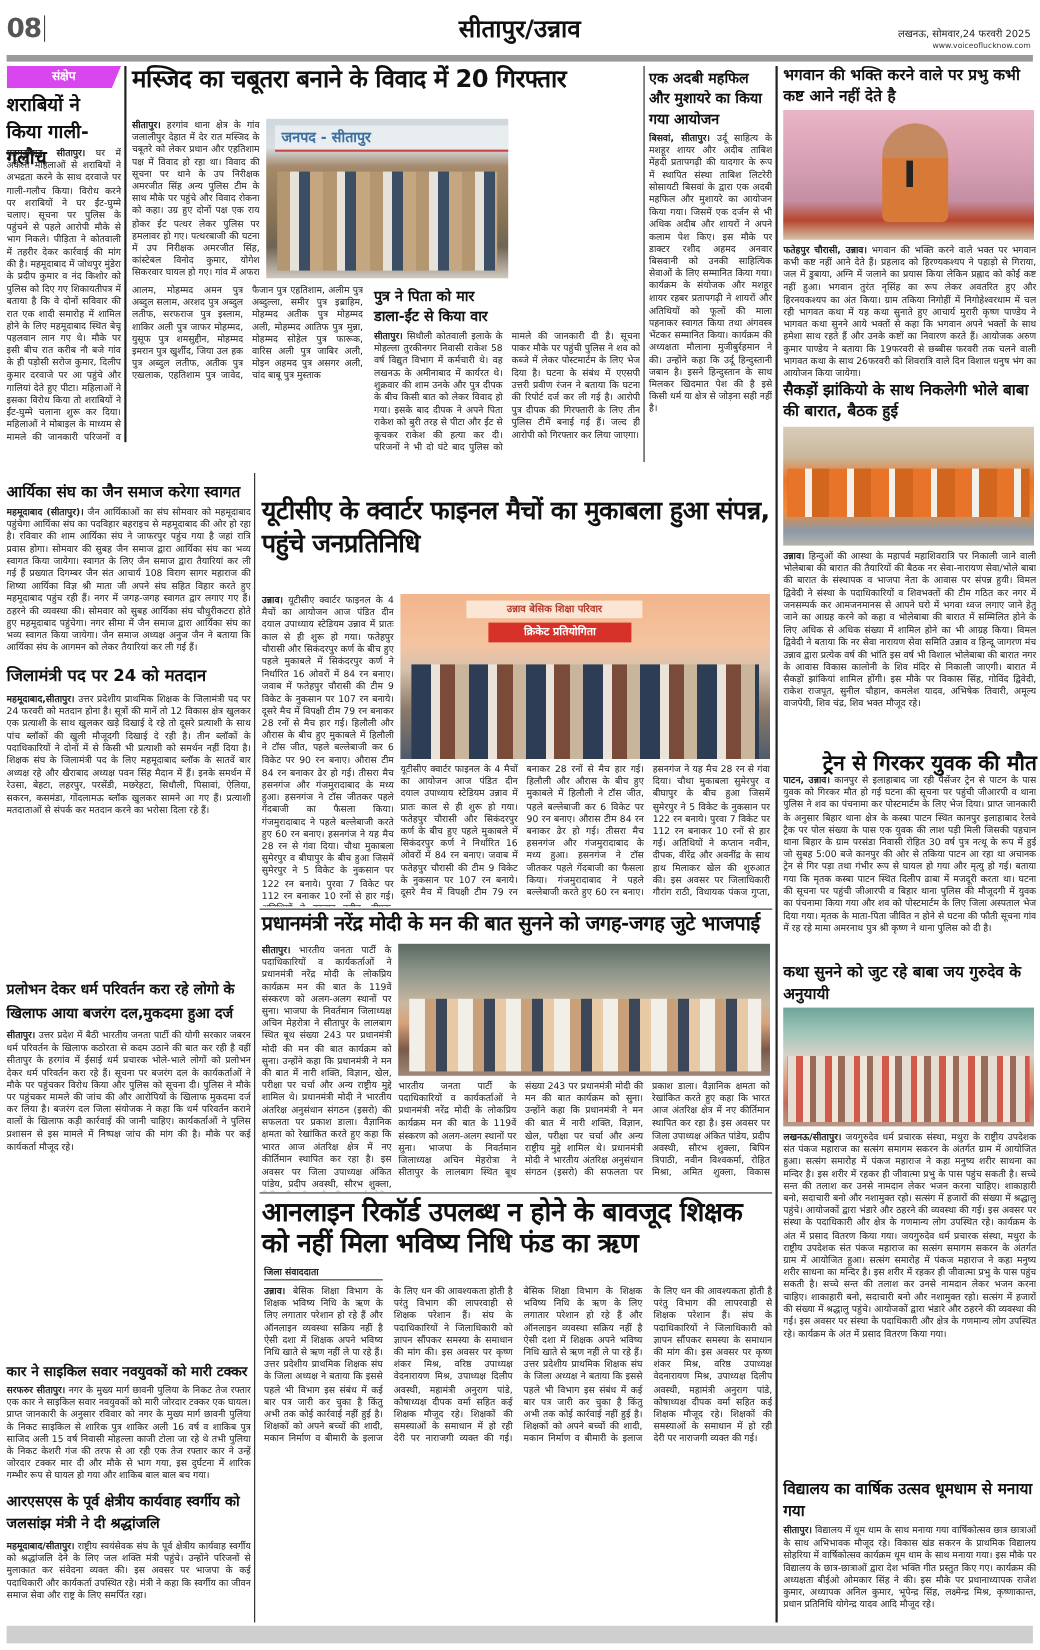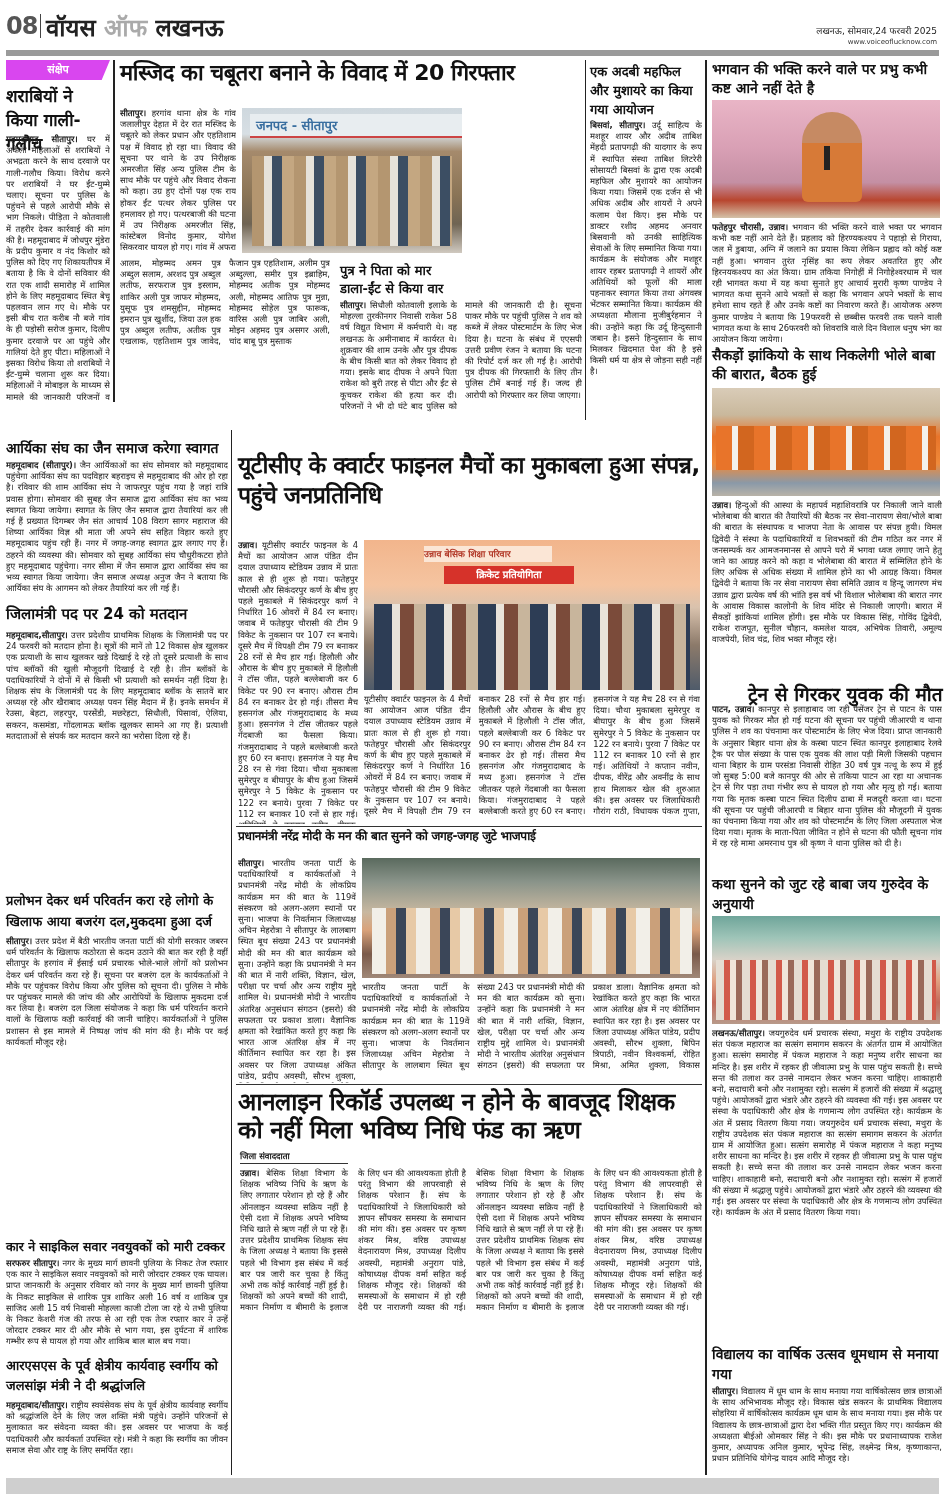--- a/index.html
+++ b/index.html
@@ -21,25 +21,21 @@
 .tag{position:absolute;left:6px;top:60px;width:104px;height:20px;background:#d946ef;color:#fff;font-size:11px;font-weight:bold;text-align:center;line-height:20px;clip-path:polygon(0 0,100% 0,92% 100%,0 100%)}
 .byline{position:absolute;font-size:8.4px;font-weight:bold;color:#222}
 .hrule{position:absolute;height:1px;background:#333}
 </style>
 </head>
 <body>
 
 <div class="masthead">
   <span class="pgnum">08</span>
   <span class="pgsep"></span>
-  <span class="brand">
-    <span class="b1">वॉयस</span>
-    <span class="b2">ऑफ</span>
-    <span class="b3">लखनऊ</span>
-  </span>
+  <div class="section">सीतापुर/उन्नाव</div>
   <div class="dateline">लखनऊ, सोमवार,24 फरवरी 2025</div>
   <div class="website">www.voiceoflucknow.com</div>
 </div>
 <div class="topbar"></div>
 
 <div class="vline" style="left:113px;top:60px;height:342px"></div>
 <div class="vline" style="left:231px;top:430px;height:1045px;width:1px"></div>
 <div class="vline" style="left:585px;top:60px;height:360px;width:1px"></div>
 <div class="vline" style="left:705px;top:60px;height:1415px"></div>
 
@@ -123,31 +119,31 @@
   <b>महमूदाबाद/सीतापुर।</b>
   <span>राष्ट्रीय स्वयंसेवक संघ के पूर्व क्षेत्रीय कार्यवाह स्वर्गीय को श्रद्धांजलि देने के लिए जल शक्ति मंत्री पहुंचे। उन्होंने परिजनों से मुलाकात कर संवेदना व्यक्त की। इस अवसर पर भाजपा के कई पदाधिकारी और कार्यकर्ता उपस्थित रहे। मंत्री ने कहा कि स्वर्गीय का जीवन समाज सेवा और राष्ट्र के लिए समर्पित रहा।</span>
 </div>
 
 <div class="hl" style="left:238px;top:450px;width:465px;font-size:23px;line-height:30px;letter-spacing:-0.5px">यूटीसीए के क्वार्टर फाइनल मैचों का मुकाबला हुआ संपन्न, पहुंचे जनप्रतिनिधि</div>
 <div class="txt" style="left:238px;top:540px;width:120px;height:284px">
   <b>उन्नाव।</b>
   <span>यूटीसीए क्वार्टर फाइनल के 4 मैचों का आयोजन आज पंडित दीन दयाल उपाध्याय स्टेडियम उन्नाव में प्रातः काल से ही शुरू हो गया। फतेहपुर चौरासी और सिकंदरपुर कर्ण के बीच हुए पहले मुकाबले में सिकंदरपुर कर्ण ने निर्धारित 16 ओवरों में 84 रन बनाए। जवाब में फतेहपुर चौरासी की टीम 9 विकेट के नुकसान पर 107 रन बनाये। दूसरे मैच में विपक्षी टीम 79 रन बनाकर 28 रनों से मैच हार गई। हिलौली और औरास के बीच हुए मुकाबले में हिलौली ने टॉस जीत, पहले बल्लेबाजी कर 6 विकेट पर 90 रन बनाए। औरास टीम 84 रन बनाकर ढेर हो गई। तीसरा मैच हसनगंज और गंजमुरादाबाद के मध्य हुआ। हसनगंज ने टॉस जीतकर पहले गेंदबाजी का फैसला किया। गंजमुरादाबाद ने पहले बल्लेबाजी करते हुए 60 रन बनाए। हसनगंज ने यह मैच 28 रन से गंवा दिया। चौथा मुकाबला सुमेरपुर व बीघापुर के बीच हुआ जिसमें सुमेरपुर ने 5 विकेट के नुकसान पर 122 रन बनाये। पुरवा 7 विकेट पर 112 रन बनाकर 10 रनों से हार गई। अतिथियों ने कप्तान नवीन, दीपक, वीरेंद्र और अवनींद्र के साथ हाथ मिलाकर खेल की शुरुआत की। इस अवसर पर जिलाधिकारी गौरांग राठी, विधायक पंकज गुप्ता, समाजसेवी विमल द्विवेदी आदि मौजूद रहे। संचालन उमेश मौर्य ने किया।</span>
 </div>
 <div class="photo" style="left:364px;top:540px;width:336px;height:150px;background:linear-gradient(180deg,#f2b58c 0%,#f5c4a0 30%,#d9c2ad 45%,#8c7a6a 70%,#4f5b6a 100%)">
-  <div style="position:absolute;left:60px;top:6px;width:128px;height:16px;background:#fbe6d6;color:#b33b2a;font-size:9px;font-weight:bold;line-height:16px">उन्नाव बेसिक शिक्षा परिवार</div>
+  <div style="position:absolute;left:60px;top:6px;width:160px;height:16px;background:#fbe6d6;color:#b33b2a;font-size:9px;font-weight:bold;text-align:center;line-height:16px">उन्नाव बेसिक शिक्षा परिवार</div>
   <div style="position:absolute;left:80px;top:26px;width:130px;height:18px;background:#d6322a;color:#fff;font-size:10px;font-weight:bold;text-align:center;line-height:18px">क्रिकेट प्रतियोगिता</div>
   <div style="position:absolute;left:10px;top:64px;width:316px;height:86px;background:repeating-linear-gradient(90deg,#2d3d55 0 18px,#e9e3da 18px 26px,#7b4b3a 26px 40px,#c8b59c 40px 52px)"></div>
 </div>
 <div class="txt" style="left:364px;top:694px;width:336px;height:130px;column-count:3;column-gap:8px">
   <span>यूटीसीए क्वार्टर फाइनल के 4 मैचों का आयोजन आज पंडित दीन दयाल उपाध्याय स्टेडियम उन्नाव में प्रातः काल से ही शुरू हो गया। फतेहपुर चौरासी और सिकंदरपुर कर्ण के बीच हुए पहले मुकाबले में सिकंदरपुर कर्ण ने निर्धारित 16 ओवरों में 84 रन बनाए। जवाब में फतेहपुर चौरासी की टीम 9 विकेट के नुकसान पर 107 रन बनाये। दूसरे मैच में विपक्षी टीम 79 रन बनाकर 28 रनों से मैच हार गई। हिलौली और औरास के बीच हुए मुकाबले में हिलौली ने टॉस जीत, पहले बल्लेबाजी कर 6 विकेट पर 90 रन बनाए। औरास टीम 84 रन बनाकर ढेर हो गई। तीसरा मैच हसनगंज और गंजमुरादाबाद के मध्य हुआ। हसनगंज ने टॉस जीतकर पहले गेंदबाजी का फैसला किया। गंजमुरादाबाद ने पहले बल्लेबाजी करते हुए 60 रन बनाए। हसनगंज ने यह मैच 28 रन से गंवा दिया। चौथा मुकाबला सुमेरपुर व बीघापुर के बीच हुआ जिसमें सुमेरपुर ने 5 विकेट के नुकसान पर 122 रन बनाये। पुरवा 7 विकेट पर 112 रन बनाकर 10 रनों से हार गई। अतिथियों ने कप्तान नवीन, दीपक, वीरेंद्र और अवनींद्र के साथ हाथ मिलाकर खेल की शुरुआत की। इस अवसर पर जिलाधिकारी गौरांग राठी, विधायक पंकज गुप्ता, समाजसेवी विमल द्विवेदी आदि मौजूद रहे। संचालन उमेश मौर्य ने किया।</span>
 </div>
 
 <div class="hrule" style="left:236px;top:826px;width:466px"></div>
 
-<div class="hl" style="left:238px;top:830px;width:465px;font-size:12px;white-space:nowrap;letter-spacing:-0.3px">प्रधानमंत्री नरेंद्र मोदी के मन की बात सुनने को जगह-जगह जुटे भाजपाई</div>
+<div class="hl" style="left:238px;top:830px;width:465px;font-size:18px;white-space:nowrap;letter-spacing:-0.3px">प्रधानमंत्री नरेंद्र मोदी के मन की बात सुनने को जगह-जगह जुटे भाजपाई</div>
 <div class="txt" style="left:238px;top:858px;width:118px;height:225px">
   <b>सीतापुर।</b>
   <span>भारतीय जनता पार्टी के पदाधिकारियों व कार्यकर्ताओं ने प्रधानमंत्री नरेंद्र मोदी के लोकप्रिय कार्यक्रम मन की बात के 119वें संस्करण को अलग-अलग स्थानों पर सुना। भाजपा के निवर्तमान जिलाध्यक्ष अचिन मेहरोत्रा ने सीतापुर के लालबाग स्थित बूथ संख्या 243 पर प्रधानमंत्री मोदी की मन की बात कार्यक्रम को सुना। उन्होंने कहा कि प्रधानमंत्री ने मन की बात में नारी शक्ति, विज्ञान, खेल, परीक्षा पर चर्चा और अन्य राष्ट्रीय मुद्दे शामिल थे। प्रधानमंत्री मोदी ने भारतीय अंतरिक्ष अनुसंधान संगठन (इसरो) की सफलता पर प्रकाश डाला। वैज्ञानिक क्षमता को रेखांकित करते हुए कहा कि भारत आज अंतरिक्ष क्षेत्र में नए कीर्तिमान स्थापित कर रहा है। इस अवसर पर जिला उपाध्यक्ष अंकित पांडेय, प्रदीप अवस्थी, सौरभ शुक्ला, बिपिन त्रिपाठी, नवीन विश्वकर्मा, रोहित मिश्रा, अमित शुक्ला, विकास विश्वकर्मा, मोहित गुप्ता, अंजनी कुमार, संजय कुमार सहित कई कार्यकर्ता मौजूद रहे।</span>
 </div>
 <div class="photo" style="left:362px;top:858px;width:338px;height:120px;background:linear-gradient(180deg,#5a6a5e 0%,#8a948a 20%,#c8b8a0 45%,#d9a27a 60%,#7a5a4a 80%,#a08878 100%)">
   <div style="position:absolute;left:10px;top:50px;width:320px;height:66px;background:repeating-linear-gradient(90deg,#f2efe8 0 14px,#caa07a 14px 24px,#3b4658 24px 34px,#e7c9a6 34px 44px)"></div>
 </div>
 <div class="txt" style="left:362px;top:982px;width:338px;height:100px;column-count:3;column-gap:8px">
   <span>भारतीय जनता पार्टी के पदाधिकारियों व कार्यकर्ताओं ने प्रधानमंत्री नरेंद्र मोदी के लोकप्रिय कार्यक्रम मन की बात के 119वें संस्करण को अलग-अलग स्थानों पर सुना। भाजपा के निवर्तमान जिलाध्यक्ष अचिन मेहरोत्रा ने सीतापुर के लालबाग स्थित बूथ संख्या 243 पर प्रधानमंत्री मोदी की मन की बात कार्यक्रम को सुना। उन्होंने कहा कि प्रधानमंत्री ने मन की बात में नारी शक्ति, विज्ञान, खेल, परीक्षा पर चर्चा और अन्य राष्ट्रीय मुद्दे शामिल थे। प्रधानमंत्री मोदी ने भारतीय अंतरिक्ष अनुसंधान संगठन (इसरो) की सफलता पर प्रकाश डाला। वैज्ञानिक क्षमता को रेखांकित करते हुए कहा कि भारत आज अंतरिक्ष क्षेत्र में नए कीर्तिमान स्थापित कर रहा है। इस अवसर पर जिला उपाध्यक्ष अंकित पांडेय, प्रदीप अवस्थी, सौरभ शुक्ला, बिपिन त्रिपाठी, नवीन विश्वकर्मा, रोहित मिश्रा, अमित शुक्ला, विकास विश्वकर्मा, मोहित गुप्ता, अंजनी कुमार, संजय कुमार सहित कई कार्यकर्ता मौजूद रहे।</span>
 </div>

